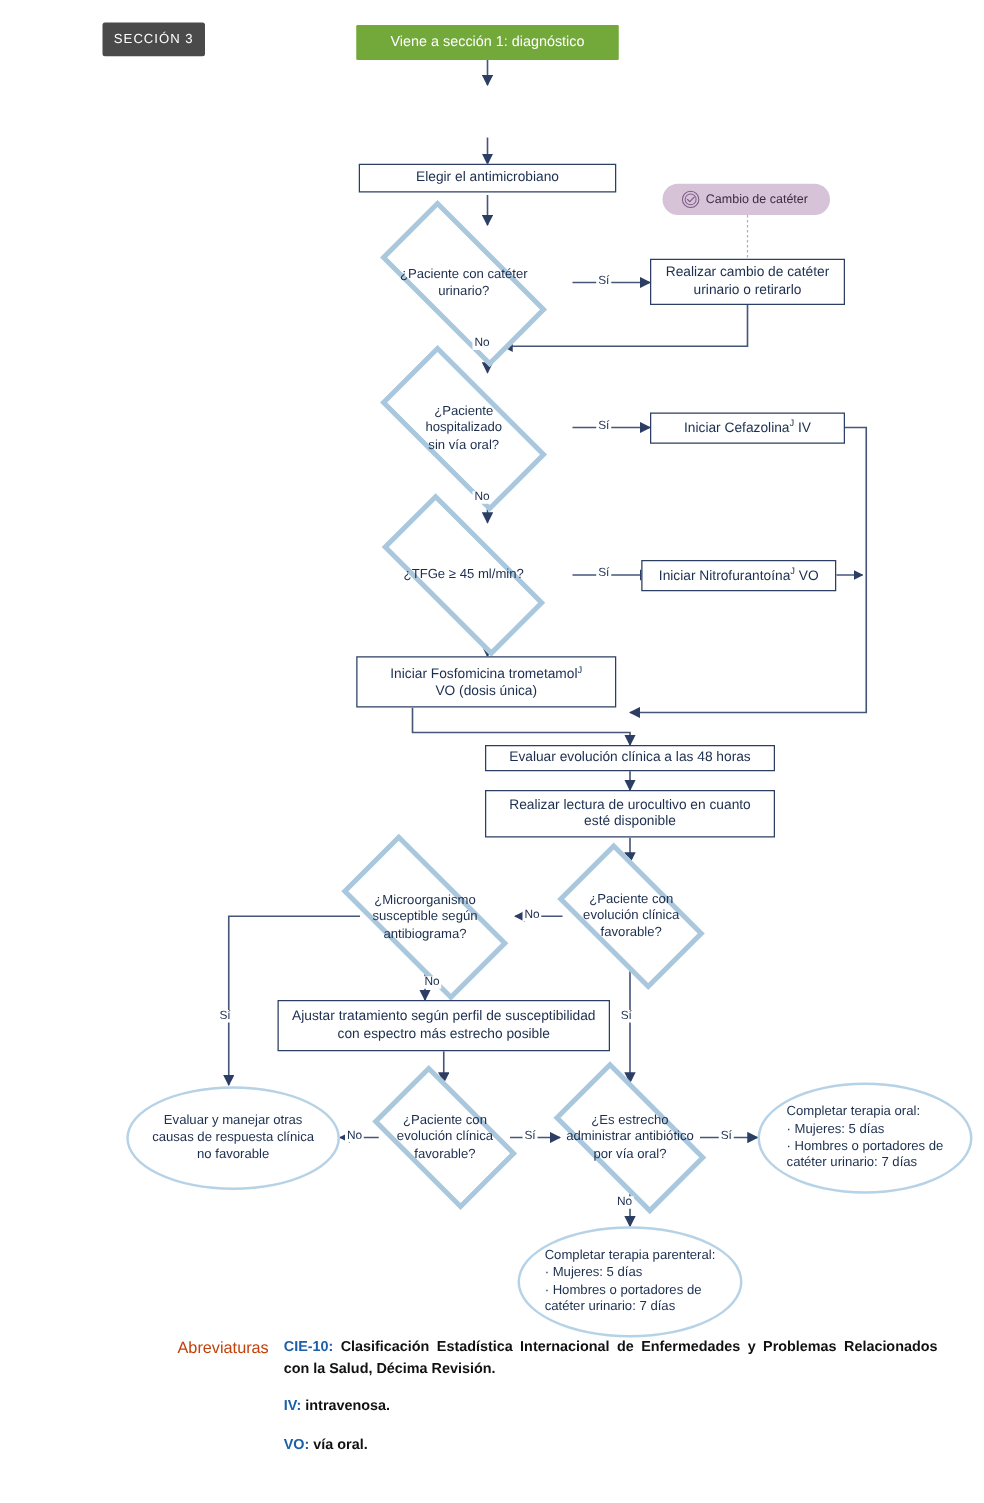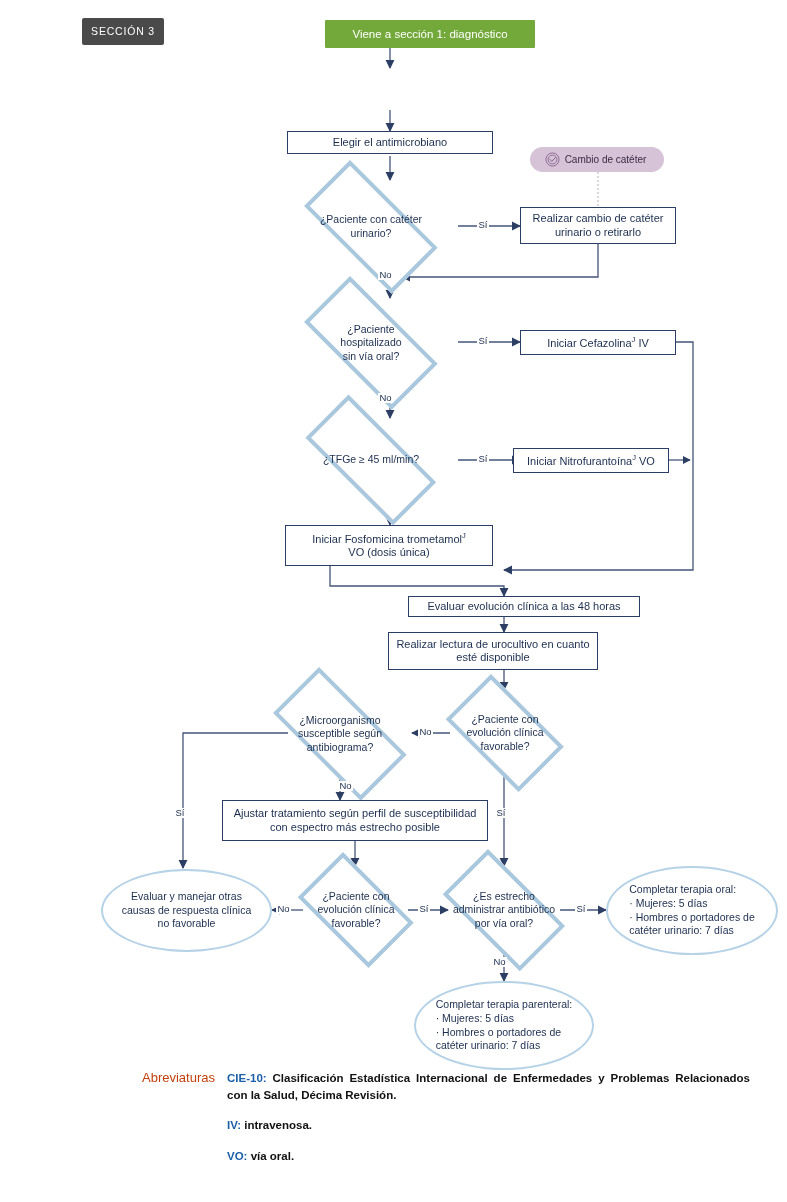--- a/index.html
+++ b/index.html
@@ -242,21 +242,21 @@
       <path d="M 560 910 L 606 910" marker-end="url(#arrow)"></path>
 
       <path d="M 504 954 L 504 981" marker-end="url(#arrow)"></path>
     </g>
 
     <path d="M 598 172 L 598 207" stroke="#b9a8bd" stroke-width="1" stroke-dasharray="2,2" fill="none"></path>
   </svg>
 
   <div class="node section-tag" style="left:82px; top:18px; width:82px; height:27px;">SECCIÓN 3</div>
 
-  <div class="node start-box" style="left:285px; top:20px; width:210px; height:28px;margin-left:40px;">Viene a sección 1: diagnóstico</div>
+  <div class="node start-box" style="left:285px; top:20px; width:210px; height:28px;">Viene a sección 1: diagnóstico</div>
 
 
   <div class="node proc-box" style="left:287px; top:131px; width:206px; height:23px;">Elegir el antimicrobiano</div>
 
   <div class="badge" style="left:530px; top:147px; width:134px; height:25px;">
     <span>
       <svg width="15" height="15" viewBox="0 0 24 24">
         <circle cx="12" cy="12" r="10.5" fill="none" stroke="#7c5b86" stroke-width="1.3"></circle>
         <circle cx="12" cy="12" r="7" fill="none" stroke="#7c5b86" stroke-width="1.3"></circle>
         <path d="M 8 12 L 11 15 L 16.5 9" fill="none" stroke="#7c5b86" stroke-width="1.5" stroke-linecap="round" stroke-linejoin="round"></path>
@@ -312,23 +312,23 @@
 
   <div class="node proc-box" style="left:285px; top:525px; width:208px; height:41px;">
     <div>
       <div>
         <span>Iniciar Fosfomicina trometamol</span><sup>J</sup>
       </div>
       <div>VO (dosis única)</div>
     </div>
   </div>
 
-  <div class="node proc-box" style="left:388px; top:596px; width:232px; height:21px;margin-left:20px;">Evaluar evolución clínica a las 48 horas</div>
-
-  <div class="node proc-box" style="left:388px; top:632px; width:210px; height:38px;">
+  <div class="node proc-box" style="left:388px; top:596px; width:232px; height:21px;">Evaluar evolución clínica a las 48 horas</div>
+
+  <div class="node proc-box" style="left:388px; top:632px; width:232px; height:38px;">
     <div>
       <div>Realizar lectura de urocultivo en cuanto</div>
       <div>esté disponible</div>
     </div>
   </div>
 
   <div class="diamond-wrap" style="left:252px; top:688px; width:176px; height:92px;">
     <div class="diamond-shape"></div>
     <div class="diamond-text">
       <div>

